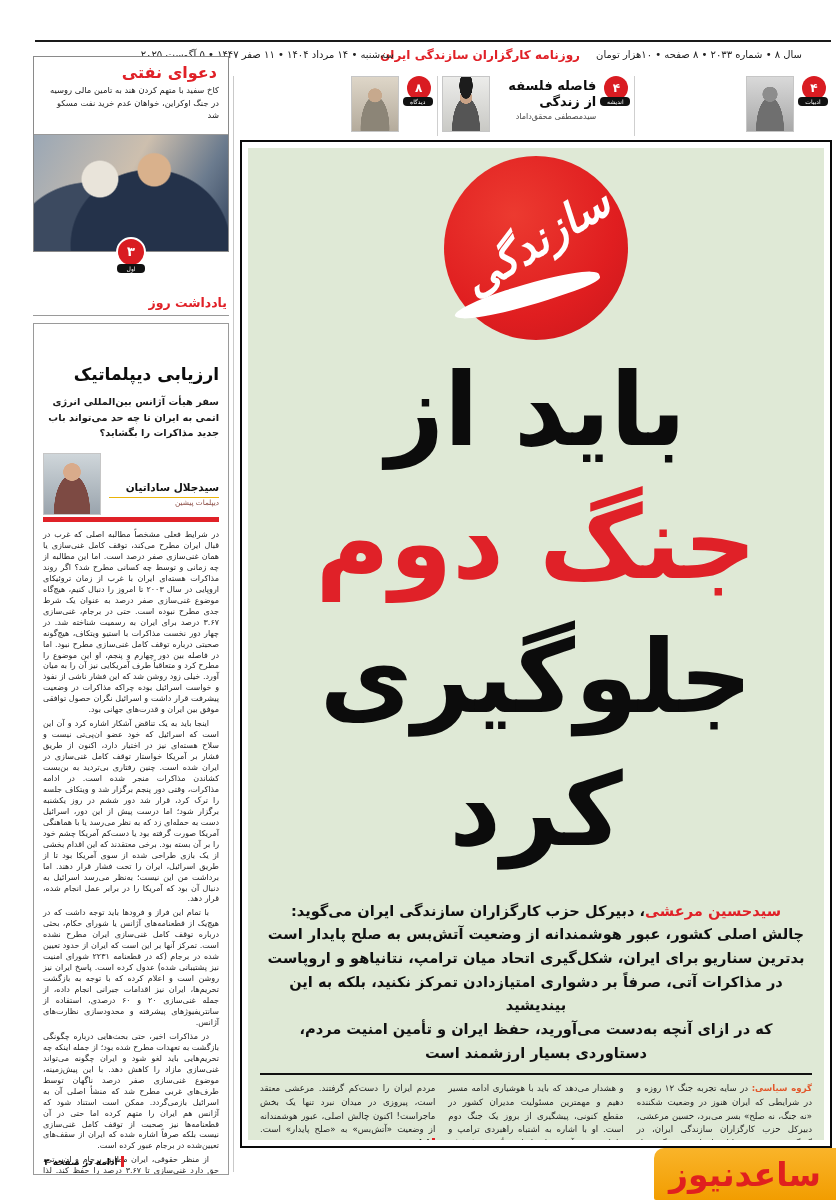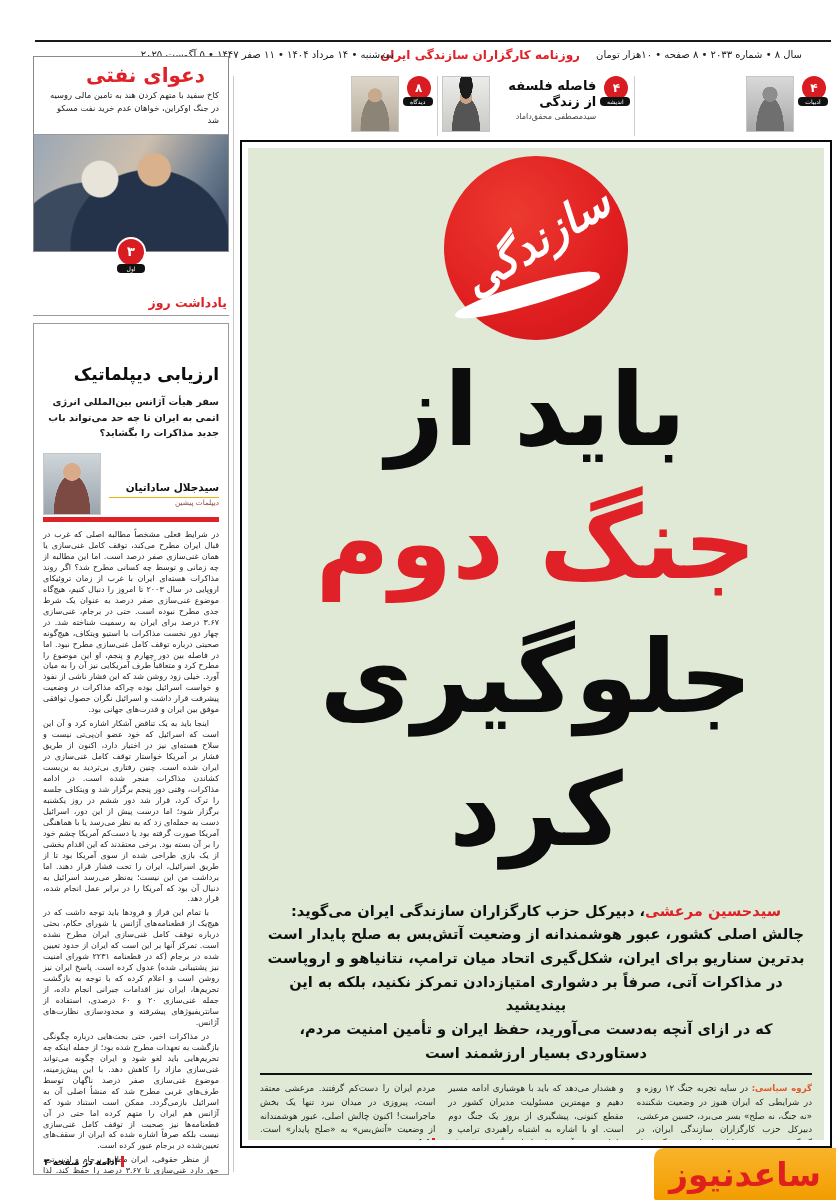--- a/index.html
+++ b/index.html
@@ -30,21 +30,21 @@
   .p-damad{background:radial-gradient(ellipse at 50% 16%,#1c1c1c 20%,transparent 21%),
            radial-gradient(circle at 50% 38%,#c9a286 15%,transparent 16%),
            radial-gradient(ellipse at 50% 95%,#555 42%,transparent 43%),
            linear-gradient(180deg,#ececea,#c9c9c5);}
   .p-armin{background:radial-gradient(circle at 50% 34%,#c7a98d 16%,transparent 17%),
            radial-gradient(ellipse at 50% 95%,#8c8577 44%,transparent 45%),
            linear-gradient(180deg,#ded6c8,#b4ab9c);}
   
   .leftcol{position:absolute;left:33px;top:56px;width:196px;}
   .topbox{position:relative;border:1px solid #8a8a8a;height:196px;box-sizing:border-box;background:#fff;}
-  .tb-title{margin:6px 23px 2px;font-size:20px;font-weight:bold;color:#e02128;text-align:right;}
+  .tb-title{margin:6px 11px 2px;font-size:16px;font-weight:bold;color:#e02128;text-align:right;}
   .tb-sub{margin:0 9px;font-size:8.4px;line-height:1.5;color:#222;text-align:right;}
   .tb-photo{position:absolute;left:0;right:0;bottom:0;height:116px;border-top:1px solid #999;
             background:radial-gradient(circle at 34% 38%,#e9e4da 12%,transparent 13%),
             radial-gradient(circle at 62% 30%,#d9b18c 11%,transparent 12%),
             radial-gradient(ellipse at 60% 95%,#24324a 48%,transparent 49%),
             radial-gradient(ellipse at 30% 95%,#3c4a60 40%,transparent 41%),
             linear-gradient(120deg,#9aa7b5 0%,#cdbfae 45%,#6b7b8e 75%,#32425c 100%);}
   .badge3{position:relative;z-index:3;width:34px;margin:-15px auto 0;text-align:center;}
   .badge3 .circ{display:block;width:26px;height:26px;margin:0 auto;border-radius:50%;background:#d91c22;
                 border:2px solid #fff;color:#fff;font-weight:bold;font-size:13px;line-height:26px;}

